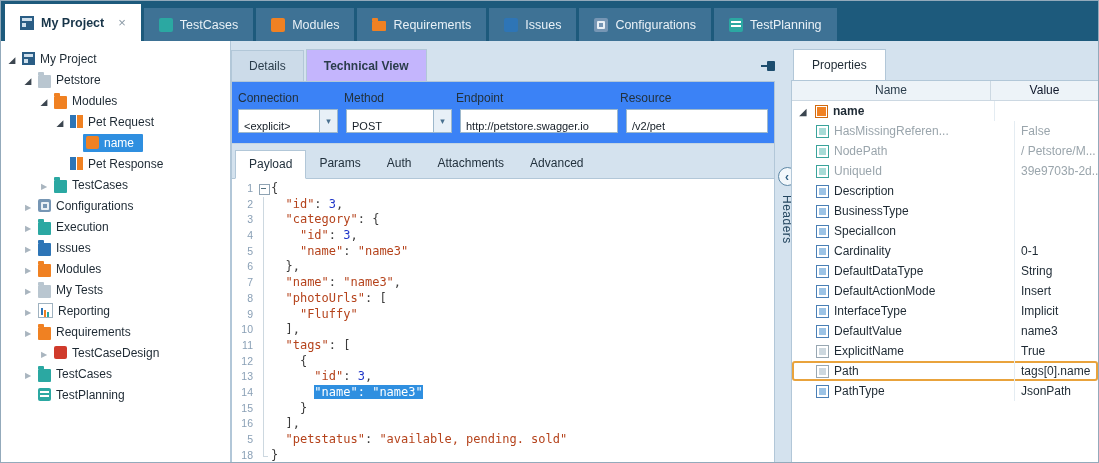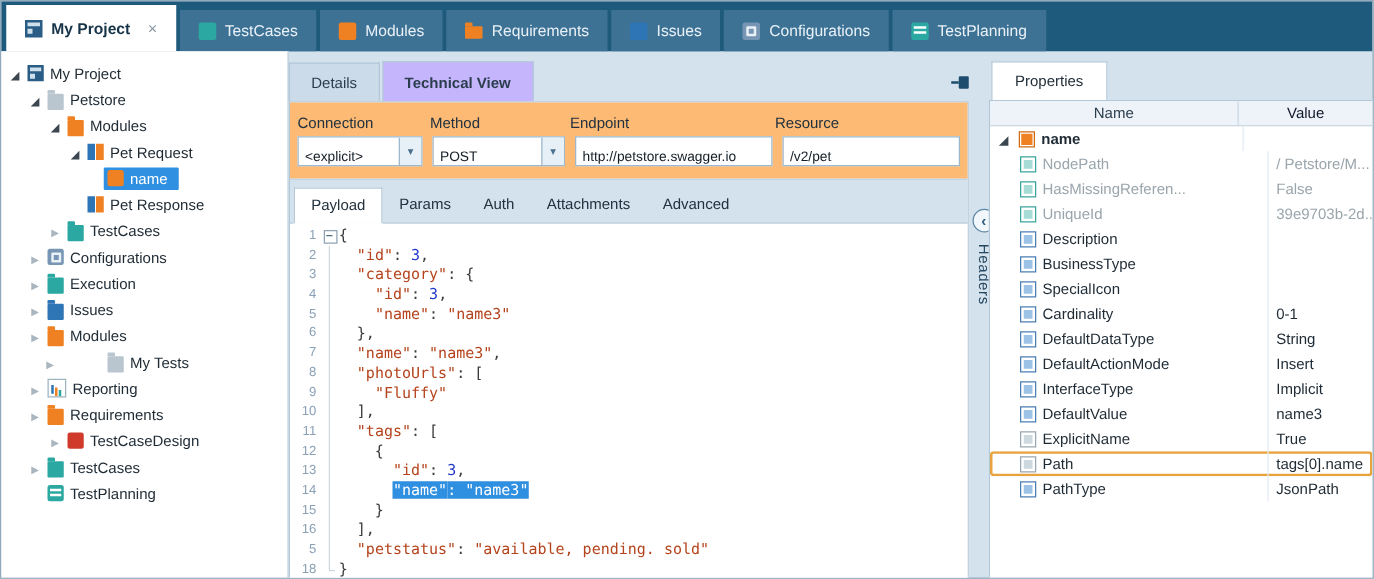--- a/index.html
+++ b/index.html
@@ -62,21 +62,21 @@
         color:#2b3d4c;cursor:pointer;}
   .ctab.active{background:#c4b5fd;font-weight:bold;padding:9px 17px 8px;}
   .pin{width:16px;height:14px;position:relative;margin-left:auto;margin-right:14px;margin-bottom:8px;cursor:pointer;}
   .pin::before{content:"";position:absolute;right:2px;top:2px;width:8px;height:10px;background:#1d4d6e;border-radius:1px;}
   .pin::after{content:"";position:absolute;right:10px;top:6px;width:6px;height:2px;background:#1d4d6e;}
 
   .center-body{flex:1;display:flex;min-height:0;}
   .center-card{flex:1;background:#fff;border:1px solid #b2c7d8;display:flex;flex-direction:column;min-height:0;}
 
   
-  .form-area{padding:9px 6px 10px 6px;background:#fdba74;}
+  .form-area{padding:9px 6px 10px 6px;background:#3b82f6;}
   .labels-row,.fields-row{display:flex;gap:8px;}
   .labels-row{margin-bottom:4px;}
   .flabel{font-size:12px;color:#22313d;}
   .ffield{height:22px;border:1px solid #9db8cc;background:#fff;display:flex;align-items:flex-end;overflow:hidden;}
   .fvalue{flex:1;padding-left:5px;font-size:11px;white-space:nowrap;color:#141d26;}
   .ddbtn{width:17px;height:100%;border-left:1px solid #9db8cc;background:#e8f0f7;color:#49708f;
          display:flex;align-items:center;justify-content:center;font-size:9px;flex:none;cursor:pointer;}
 
   
   .subtab-strip{background:#d4e2ee;border-top:1px solid #c3d4e2;border-bottom:1px solid #b2c7d8;
@@ -238,21 +238,21 @@
             <span class="tree-label">Issues</span>
           </span>
         </div>
         <div class="tree-row" style="padding-left: 20px;">
           <span class="exp exp-collapsed"></span>
           <span class="selbox">
             <span class="ic ic-folder ic-orange"></span>
             <span class="tree-label">Modules</span>
           </span>
         </div>
-        <div class="tree-row" style="padding-left: 32px; gap: 36px;">
+        <div class="tree-row" style="padding-left: 20px;">
           <span class="exp exp-collapsed"></span>
           <span class="selbox">
             <span class="ic ic-folder ic-gray"></span>
             <span class="tree-label">My Tests</span>
           </span>
         </div>
         <div class="tree-row" style="padding-left: 20px;">
           <span class="exp exp-collapsed"></span>
           <span class="selbox">
             <span class="ic ic-report"></span>
@@ -446,30 +446,30 @@
               <div class="pname">
                 <span class="exp exp-expanded"></span>
                 <span class="pic pic-orange"></span>
                 <span>name</span>
               </div>
               <div class="pvalue"></div>
             </div>
             <div class="prow muted">
               <div class="pname">
                 <span class="pic pic-teal"></span>
+                <span>HasMissingReferen...</span>
+              </div>
+              <div class="pvalue">False</div>
+            </div>
+            <div class="prow muted">
+              <div class="pname">
+                <span class="pic pic-teal"></span>
                 <span>NodePath</span>
               </div>
               <div class="pvalue">/ Petstore/M...</div>
-            </div>
-            <div class="prow muted">
-              <div class="pname">
-                <span class="pic pic-teal"></span>
-                <span>HasMissingReferen...</span>
-              </div>
-              <div class="pvalue">False</div>
             </div>
             <div class="prow muted">
               <div class="pname">
                 <span class="pic pic-teal"></span>
                 <span>UniqueId</span>
               </div>
               <div class="pvalue">39e9703b-2d...</div>
             </div>
             <div class="prow">
               <div class="pname">

